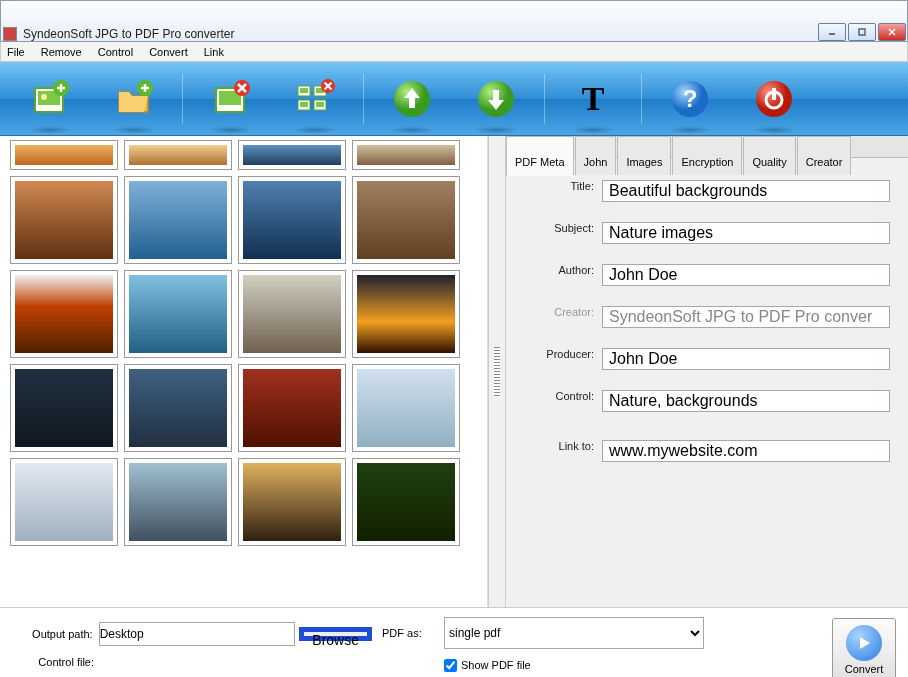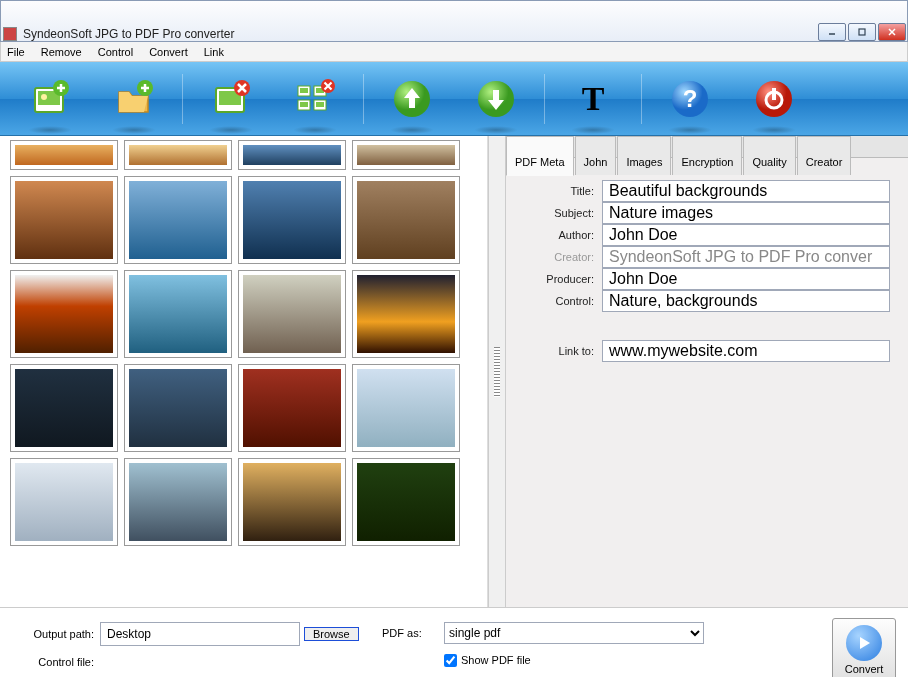--- a/index.html
+++ b/index.html
@@ -35,35 +35,35 @@
 .thumb .img { width: 100%; height: 100%; }
 
 .splitter { width: 18px; background: #f0f0f0; border-left: 1px solid #ccc; border-right: 1px solid #ccc; display: flex; align-items: center; justify-content: center; }
 .splitter .grip { width: 6px; height: 50px; background: repeating-linear-gradient(#888, #888 1px, #fff 1px, #fff 3px); }
 
 .rightpanel { flex: 1; display: flex; flex-direction: column; background: #f1efef; }
 .tabs { display: flex; height: 22px; background: #e5e5e5; border-bottom: 1px solid #bbb; }
 .tab { padding: 19px 8px; border: 1px solid #bbb; border-bottom: none; background: #e9e9e9; margin-right: 1px; font-size: 11px; cursor: default; }
 .tab.active { background: #fafafa; border-bottom: 1px solid #fafafa; margin-bottom: -1px; }
 .tabcontent { flex: 1; padding: 22px 18px; }
-.field { display: flex; align-items: center; }
+.field { display: flex; margin-bottom: 20px; }
 .field label { width: 70px; text-align: right; margin-right: 8px; color: #222; }
 .field.dis label { color: #999; }
 .field input { flex: 1; height: 22px; border: 1px solid #a0a8b8; padding: 0 6px; font-family: inherit; font-size: 16px; }
 .field.dis input { color: #888; background: #fff; }
 
 
 .bottom { height: 84px; border-top: 1px solid #ccc; display: flex; align-items: center; padding: 6px 12px; gap: 10px; }
 .bottom .col1 { width: 360px; }
 .bottom .row { display: flex; align-items: center; margin-bottom: 10px; }
 .bottom .row label { width: 82px; text-align: right; margin-right: 6px; }
-.bottom .row input[type=text] { height: 24px; border: 1px solid #a0a8b8; padding: 0 6px; font-family: inherit; font-size: 12px; }
-.bottom .row button { height: 14px; padding: 0 8px; margin-left: 4px; border: 1px solid #1d4ed8; background: #eee; font-family: inherit; font-size: 11px; }
+.bottom .row input[type=text] { height: 24px; border: 1px solid #a0a8b8; padding: 0 0; font-family: inherit; font-size: 12px; }
+.bottom .row button { height: 14px; padding: 0 8px; margin-left: 4px; border: 5px solid #1d4ed8; background: #eee; font-family: inherit; font-size: 14px; }
 .bottom .col2 { flex: 1; }
-.bottom .col2 .row select { flex: 1; max-width: 260px; height: 22px; border: 1px solid #a0a8b8; background: #fff; font-family: inherit; font-size: 12px; }
+.bottom .col2 .row select { flex: 1; max-width: 260px; height: 32px; border: 1px solid #a0a8b8; background: #fff; font-family: inherit; font-size: 12px; }
 .bottom .col2 .chk { display: flex; align-items: flex-start; margin-left: 0px; }
 .bottom .col2 .chk input { margin-right: 4px; }
 .convertbtn { width: 64px; height: 64px; border: 1px solid #999; background: linear-gradient(#fdfdfd,#e0e0e0); border-radius: 3px; display: flex; flex-direction: column; align-items: center; justify-content: center; cursor: pointer; }
 .convertbtn .circ { width: 36px; height: 36px; border-radius: 50%; background: radial-gradient(circle at 35% 30%, #a7d4ff, #2b7de0); display: flex; align-items: center; justify-content: center; }
 .convertbtn .circ svg { width: 16px; height: 16px; }
 .convertbtn span { margin-top: 2px; font-size: 11px; }
 </style>
 </head>
 <body>
 

